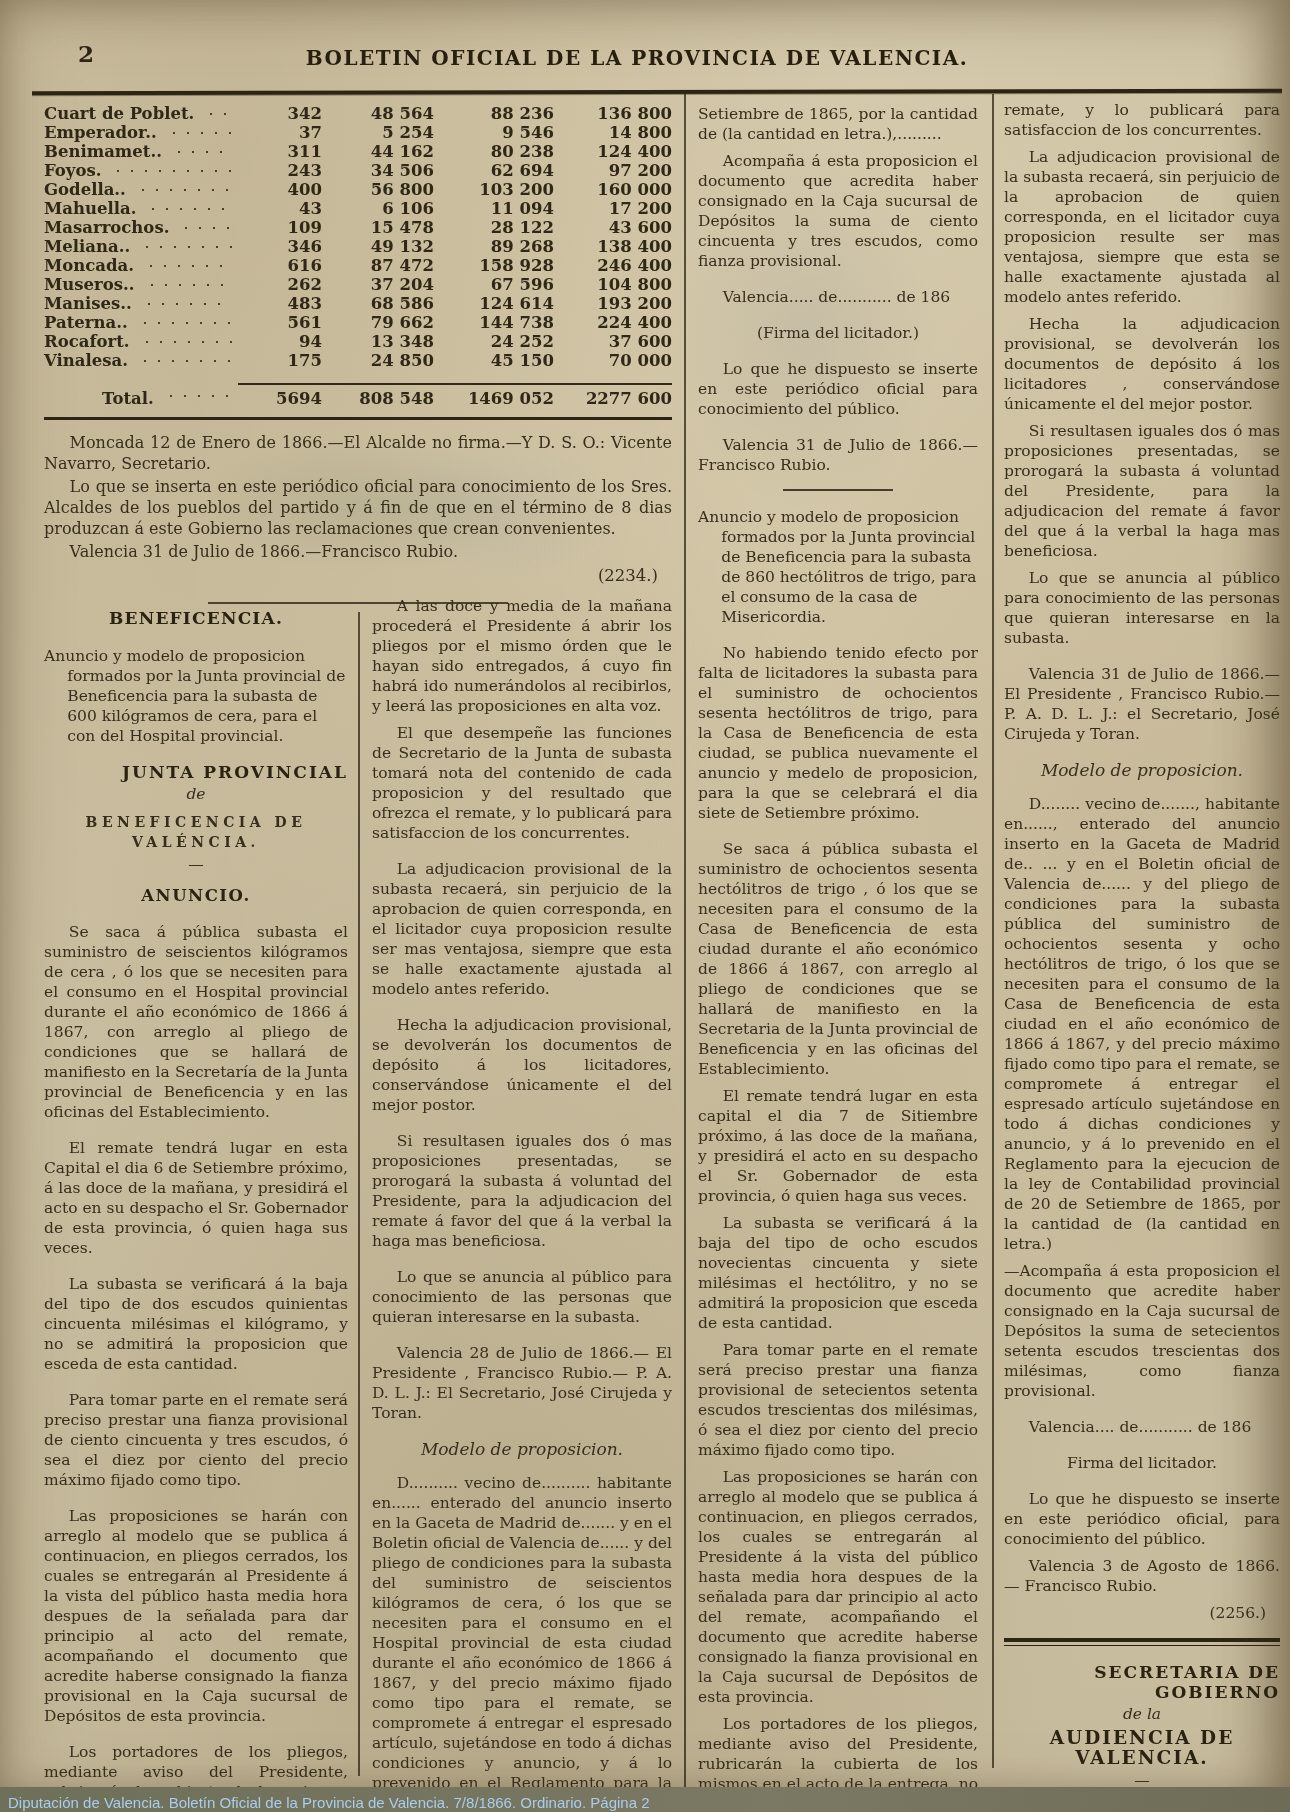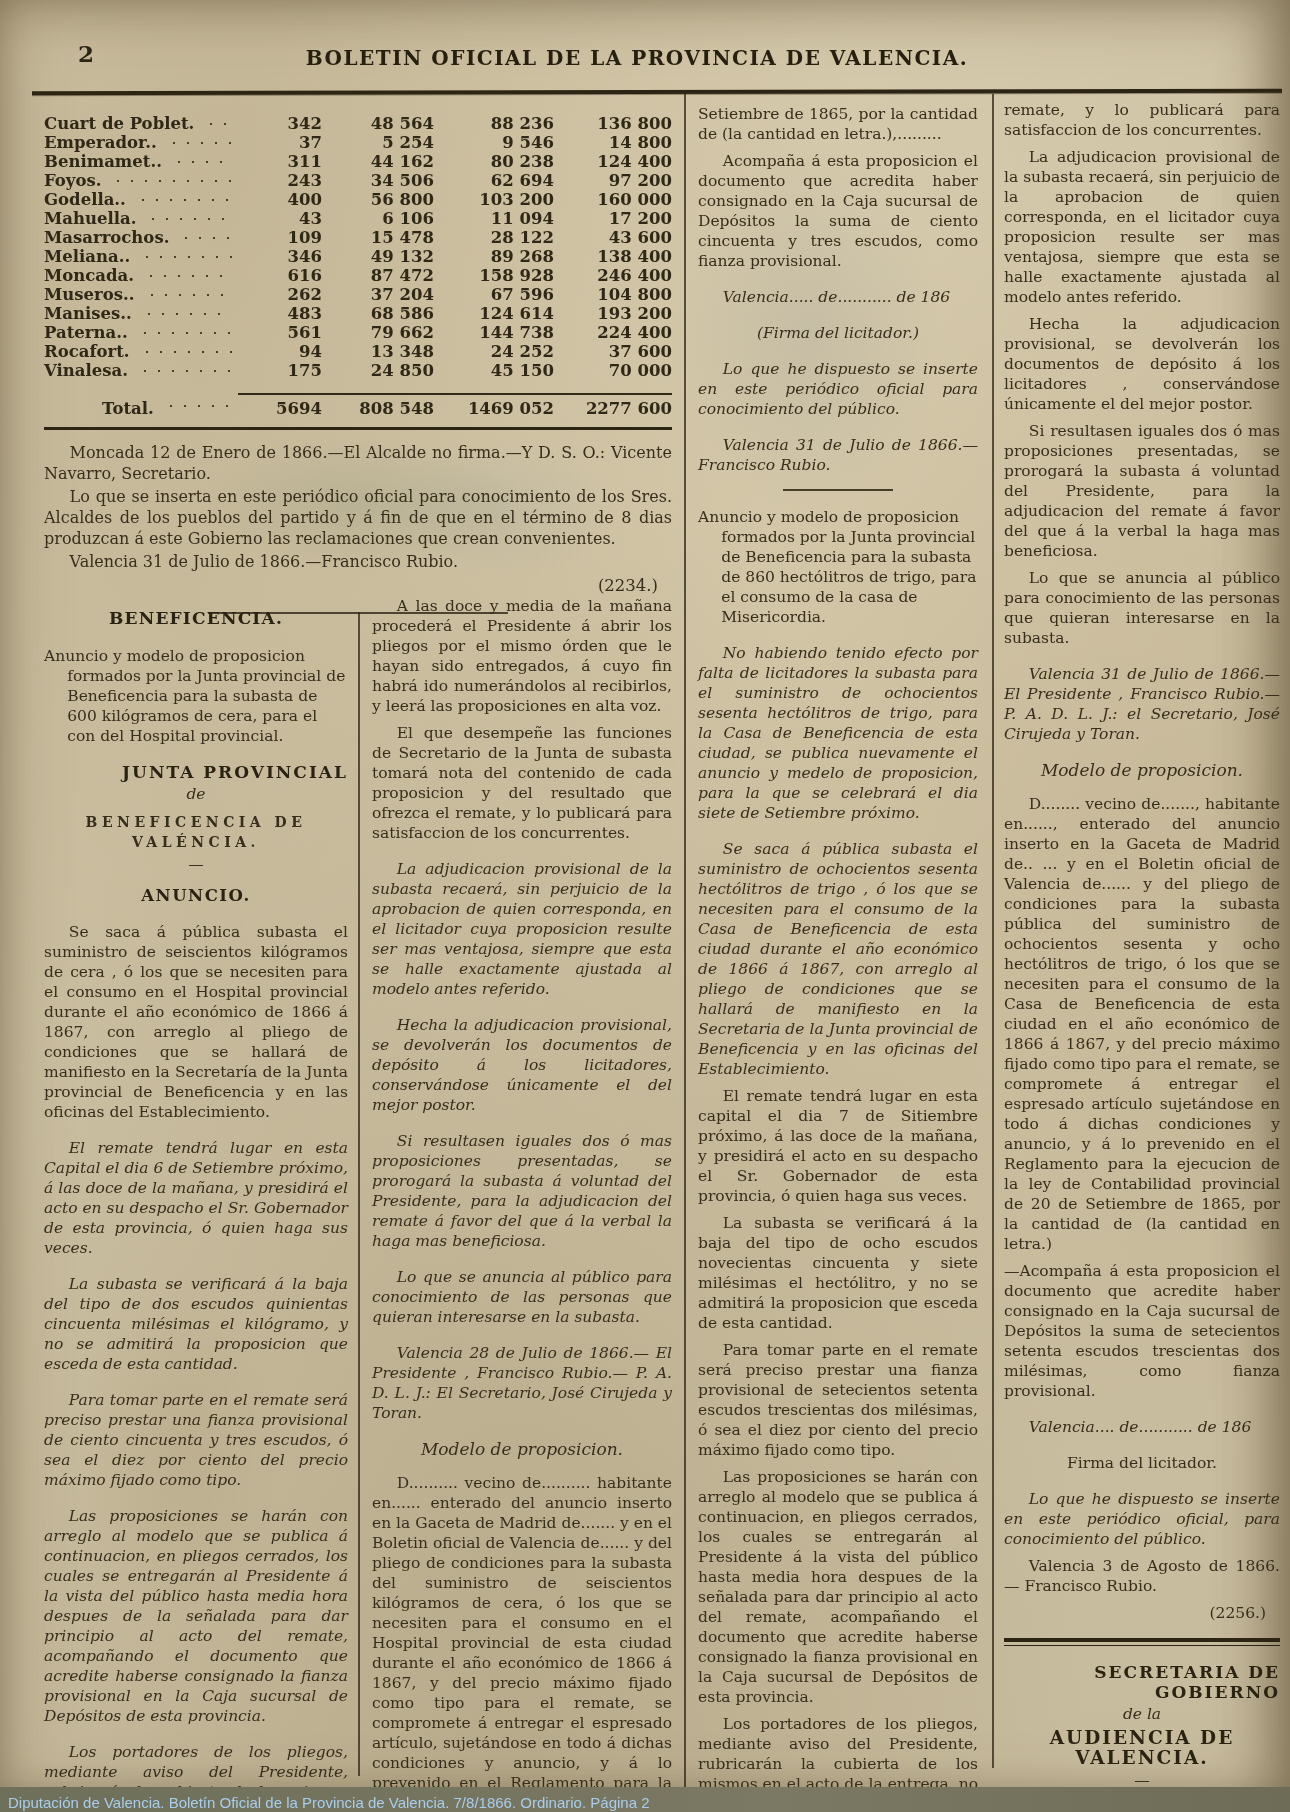--- a/index.html
+++ b/index.html
@@ -23,40 +23,40 @@
   .pagenum{position:absolute;left:78px;top:40px;font-size:23px;font-weight:bold;color:#2c2414;}
   .htitle{position:absolute;left:0;right:16px;top:46px;text-align:center;font-size:20px;font-weight:bold;letter-spacing:1.5px;color:#27200f;}
   .hrule{position:absolute;left:32px;right:8px;top:90px;height:4px;background:#2d2514;transform:rotate(-.12deg);box-shadow:0 1px 0 rgba(45,37,20,.4);}
 
   .vrule{position:absolute;width:1.6px;background:rgba(46,38,20,.75);}
   .vr12{left:358px;top:612px;bottom:36px;}
   .vr23{left:684px;top:94px;bottom:14px;}
   .vr34{left:992px;top:94px;bottom:44px;}
 
   .col{position:absolute;font-size:15.5px;line-height:20px;}
-  .tablewrap{position:absolute;left:44px;top:114px;width:628px;font-size:16.5px;line-height:19px;}
+  .tablewrap{position:absolute;left:44px;top:104px;width:628px;font-size:16.5px;line-height:19px;}
 
   .trow{display:flex;align-items:baseline;font-weight:bold;color:#30281656;color:#302816;}
   .tname{flex:0 0 auto;padding-right:8px;white-space:nowrap;}
   .tdots{flex:1 1 auto;align-self:center;height:12px;margin-right:6px;
     background-image:radial-gradient(circle,rgba(50,42,24,.85) 1.15px,transparent 1.5px);
     background-size:14px 12px;background-repeat:repeat-x;background-position:2px 55%;}
   .tv{flex:0 0 84px;text-align:right;white-space:nowrap;}
   .tv2{flex-basis:112px;} .tv3{flex-basis:120px;} .tv4{flex-basis:118px;}
   .total{margin-top:13px;}
   .total .tname{margin-left:58px;}
   .total .tv{border-top:2.5px solid #322917;padding-top:4px;}
   .tbotrule{border-top:3.5px solid #2d2514;margin:9px 0 12px;}
   .note{margin:0 0 2px;text-align:justify;text-indent:1.6em;font-size:16px;line-height:21px;}
   .ref{text-align:right;text-indent:0;margin-top:4px;padding-right:14px;}
   .endrule{width:300px;margin:16px auto 0;border-top:2px solid rgba(46,38,20,.8);}
 
   .blk{margin:0 0 7px;text-align:justify;text-indent:1.6em;}
   .cont{text-indent:0;}
-  .sp{margin-top:16px;font-style:italic;}
+  .sp{margin-top:16px;}
   .summary{text-indent:-1.5em;padding-left:1.5em;margin:4px 0 14px;}
   .head{ text-align:center;text-indent:0;font-weight:bold;letter-spacing:1.2px;font-size:17px;margin:2px 0 18px;color:#2b2312;}
   .head2{text-align:right;text-indent:0;font-weight:bold;letter-spacing:2px;font-size:17px;margin:16px 0 2px;color:#2b2312;}
   .head3{text-align:center;text-indent:0;font-weight:bold;letter-spacing:1.5px;font-size:16.5px;margin:12px 0 16px;color:#2b2312;}
   .headbig{text-align:center;text-indent:0;font-weight:bold;letter-spacing:2px;font-size:18.5px;margin:4px 0 2px;color:#2b2312;}
   .italc{text-align:center;text-indent:0;font-style:italic;margin:2px 0;}
   .spacedcaps{text-align:center;text-indent:0;font-weight:bold;letter-spacing:4.5px;font-size:14px;margin:8px 0 2px;}
   .dashc{text-align:center;text-indent:0;margin:0 0 10px;}
   .modelo{text-align:center;text-indent:0;font-style:italic;font-size:17px;margin:16px 0 14px;}
   .center{text-align:center;text-indent:0;}

